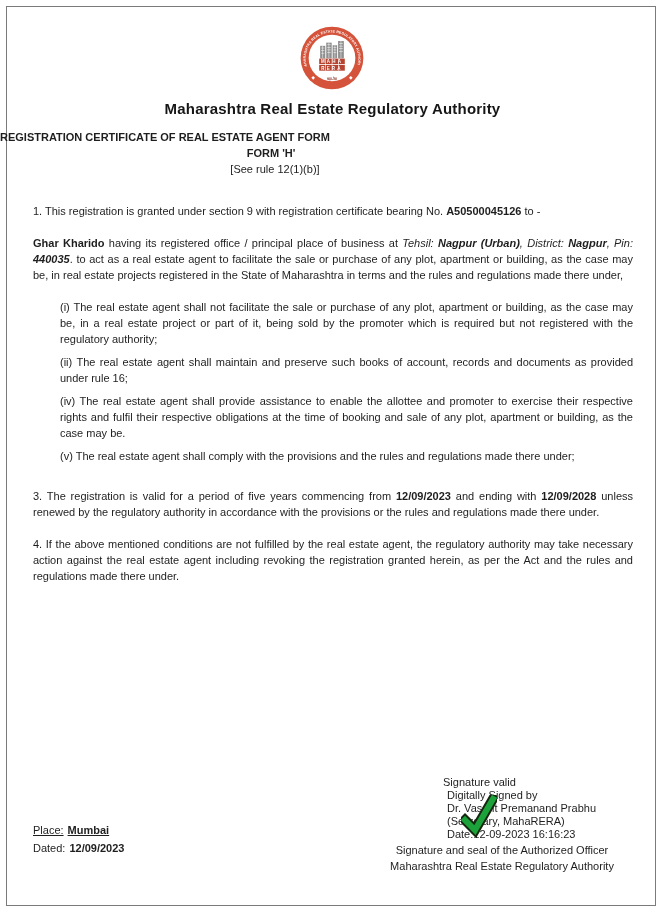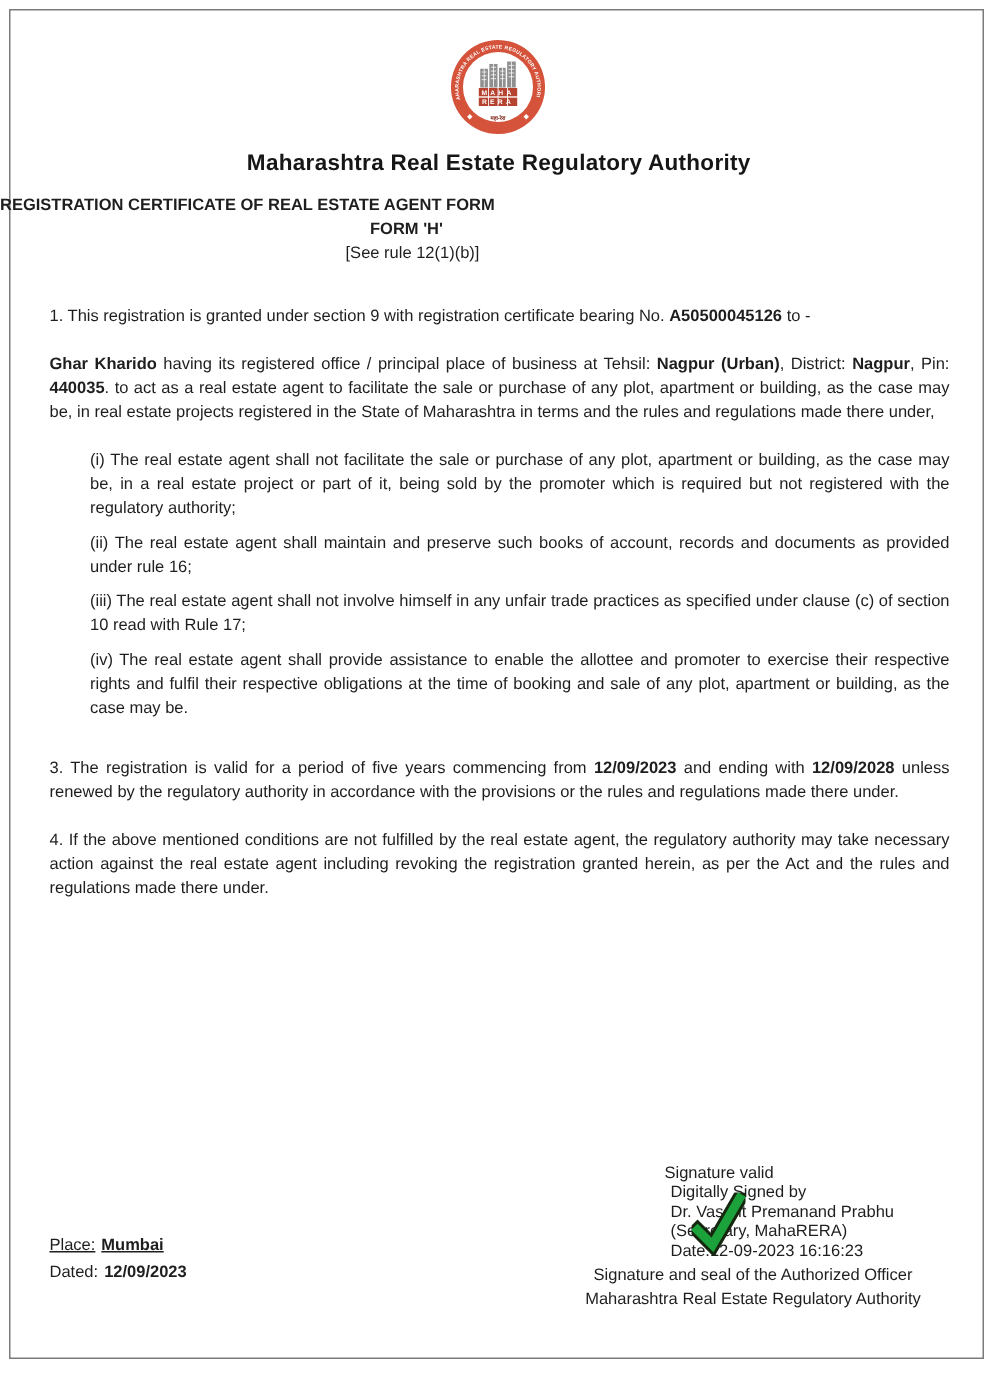--- a/index.html
+++ b/index.html
@@ -59,21 +59,21 @@
     left: 33px; top: 203px;
     width: 600px;
     font-size: 11px;
     line-height: 16px;
     text-align: justify;
   }
   .para { margin: 0 0 16px 0; }
   .para.indent { margin-left: 27px; margin-bottom: 7px; }
   .para.indent + .para:not(.indent) { margin-top: 24px; }
   .b { font-weight: bold; }
-  .i { }
+  .i { font-style: italic; }
 
   .sig-block {
     position: absolute;
     left: 443px; top: 776px;
     font-size: 11px;
     line-height: 13px;
     white-space: nowrap;
   }
   .sig-block .sig-rest { padding-left: 4px; }
   .check {
@@ -154,22 +154,22 @@
   <div class="title">Maharashtra Real Estate Regulatory Authority</div>
   <div class="sub1">REGISTRATION CERTIFICATE OF REAL ESTATE AGENT FORM</div>
   <div class="sub2">FORM 'H'</div>
   <div class="sub3">[See rule 12(1)(b)]</div>
 
   <div class="body-paragraphs" id="body-paragraphs">
       <p class="para"><span>1. This registration is granted under section 9 with registration certificate bearing No. </span><span class="b">A50500045126</span><span> to -</span></p>
       <p class="para"><span class="b">Ghar Kharido</span><span> having its registered office / principal place of business at </span><span class="i">Tehsil: </span><span class="b i">Nagpur (Urban)</span><span class="i">, </span><span class="i">District: </span><span class="b i">Nagpur</span><span class="i">, </span><span class="i">Pin: </span><span class="b i">440035</span><span>. to act as a real estate agent to facilitate the sale or purchase of any plot, apartment or building, as the case may be, in real estate projects registered in the State of Maharashtra in terms and the rules and regulations made there under,</span></p>
       <p class="para indent"><span>(i) The real estate agent shall not facilitate the sale or purchase of any plot, apartment or building, as the case may be, in a real estate project or part of it, being sold by the promoter which is required but not registered with the regulatory authority;</span></p>
       <p class="para indent"><span>(ii) The real estate agent shall maintain and preserve such books of account, records and documents as provided under rule 16;</span></p>
-      <p class="para indent"><span>(iii) The real estate agent shall not involve himself in any unfair trade practices as specified under clause (c) of section 10 read with Rule 17;</span></p>
       <p class="para indent"><span>(iv) The real estate agent shall provide assistance to enable the allottee and promoter to exercise their respective rights and fulfil their respective obligations at the time of booking and sale of any plot, apartment or building, as the case may be.</span></p>
+      <p class="para indent"><span>(v) The real estate agent shall comply with the provisions and the rules and regulations made there under;</span></p>
       <p class="para"><span>3. The registration is valid for a period of five years commencing from </span><span class="b">12/09/2023</span><span> and ending with </span><span class="b">12/09/2028</span><span> unless renewed by the regulatory authority in accordance with the provisions or the rules and regulations made there under.</span></p>
       <p class="para"><span>4. If the above mentioned conditions are not fulfilled by the real estate agent, the regulatory authority may take necessary action against the real estate agent including revoking the registration granted herein, as per the Act and the rules and regulations made there under.</span></p>
     </div>
 
   <div class="sig-block">
     <div>Signature valid</div>
     <div class="sig-rest">
       <div>Digitally Signed by</div>
       <div>Dr. Vasant Premanand Prabhu</div>
       <div>(Secretary, MahaRERA)</div>

